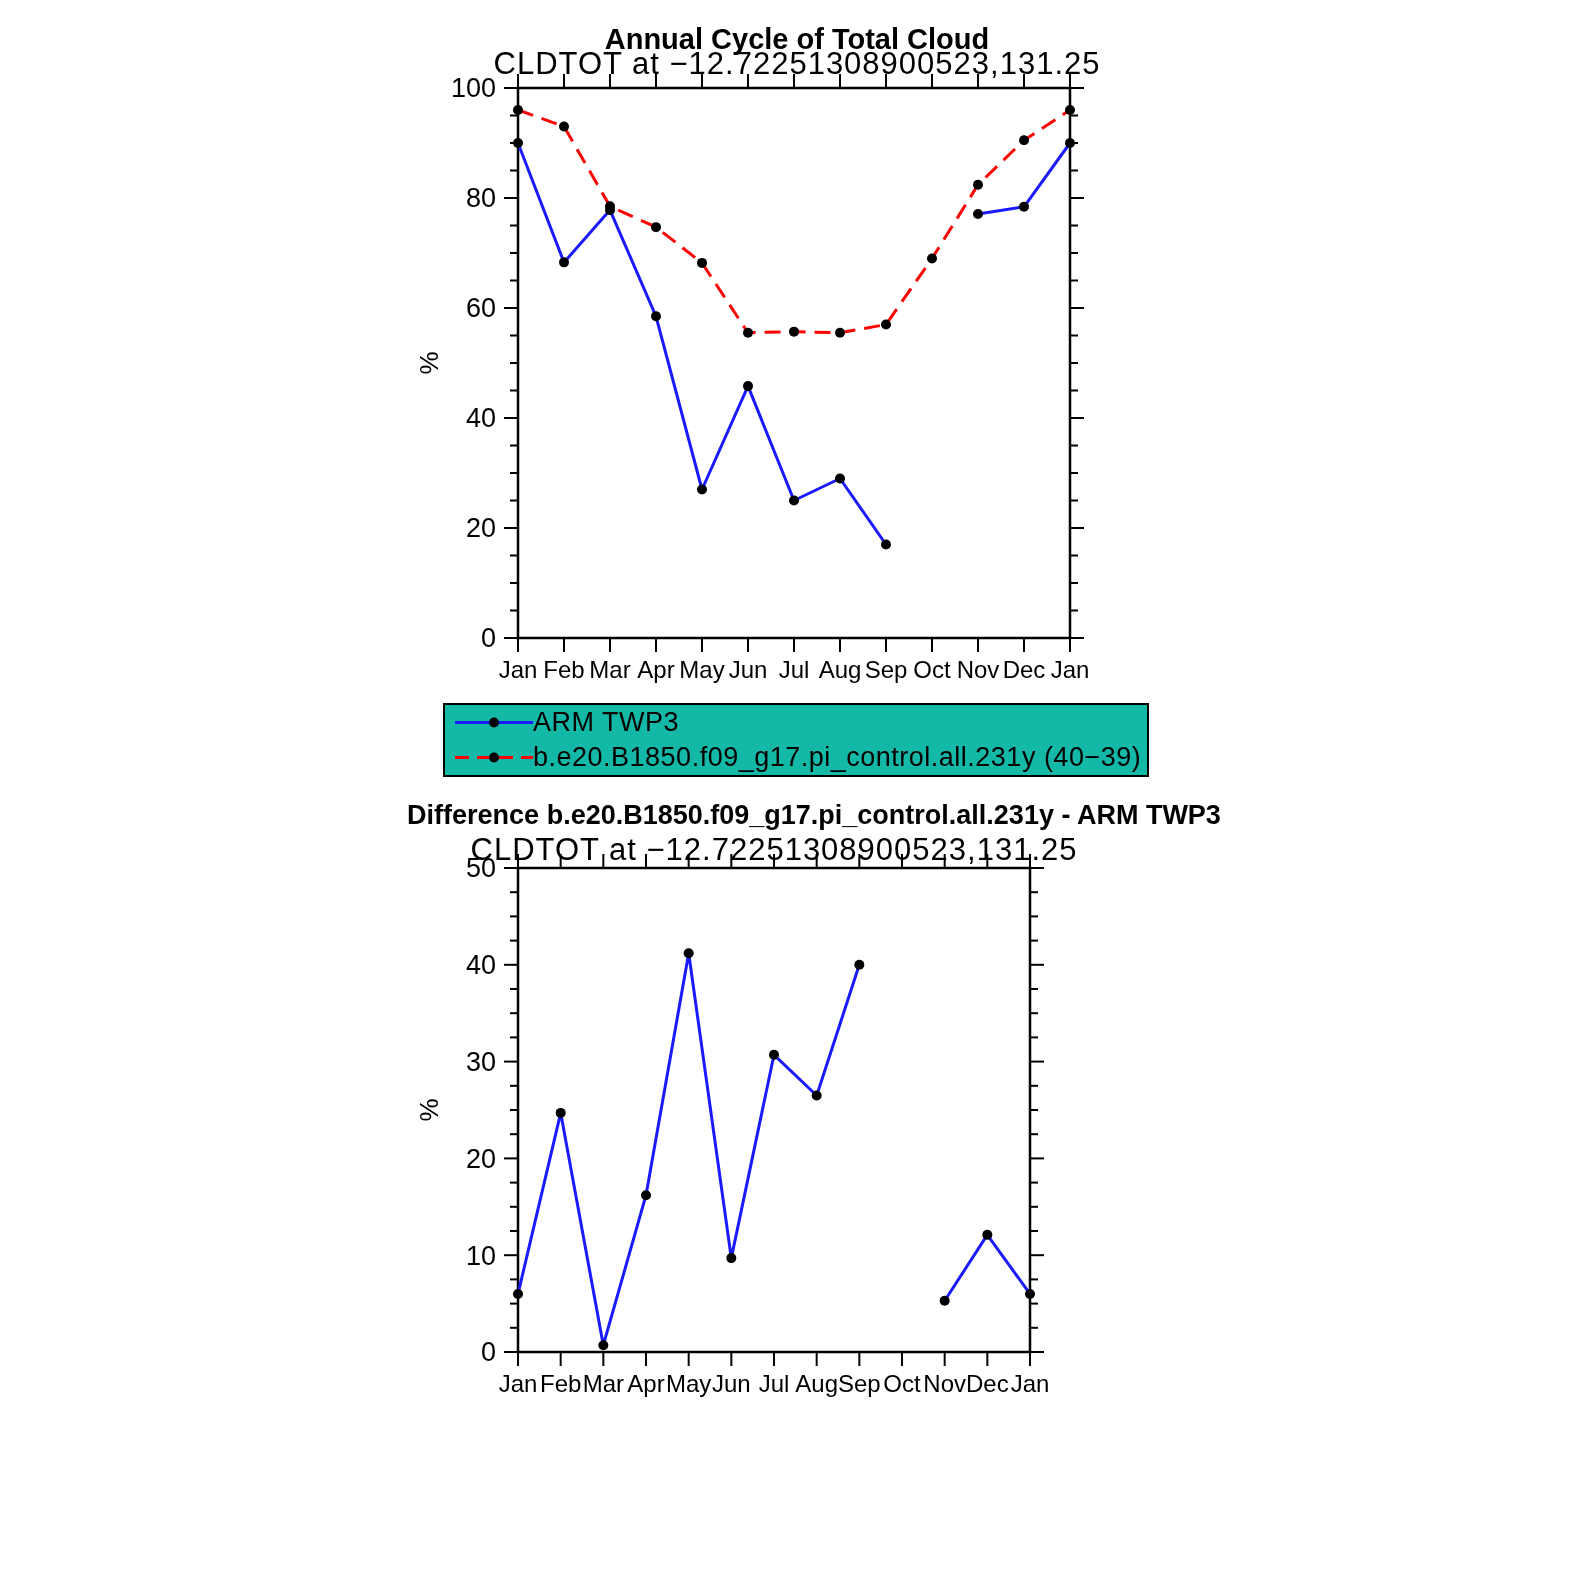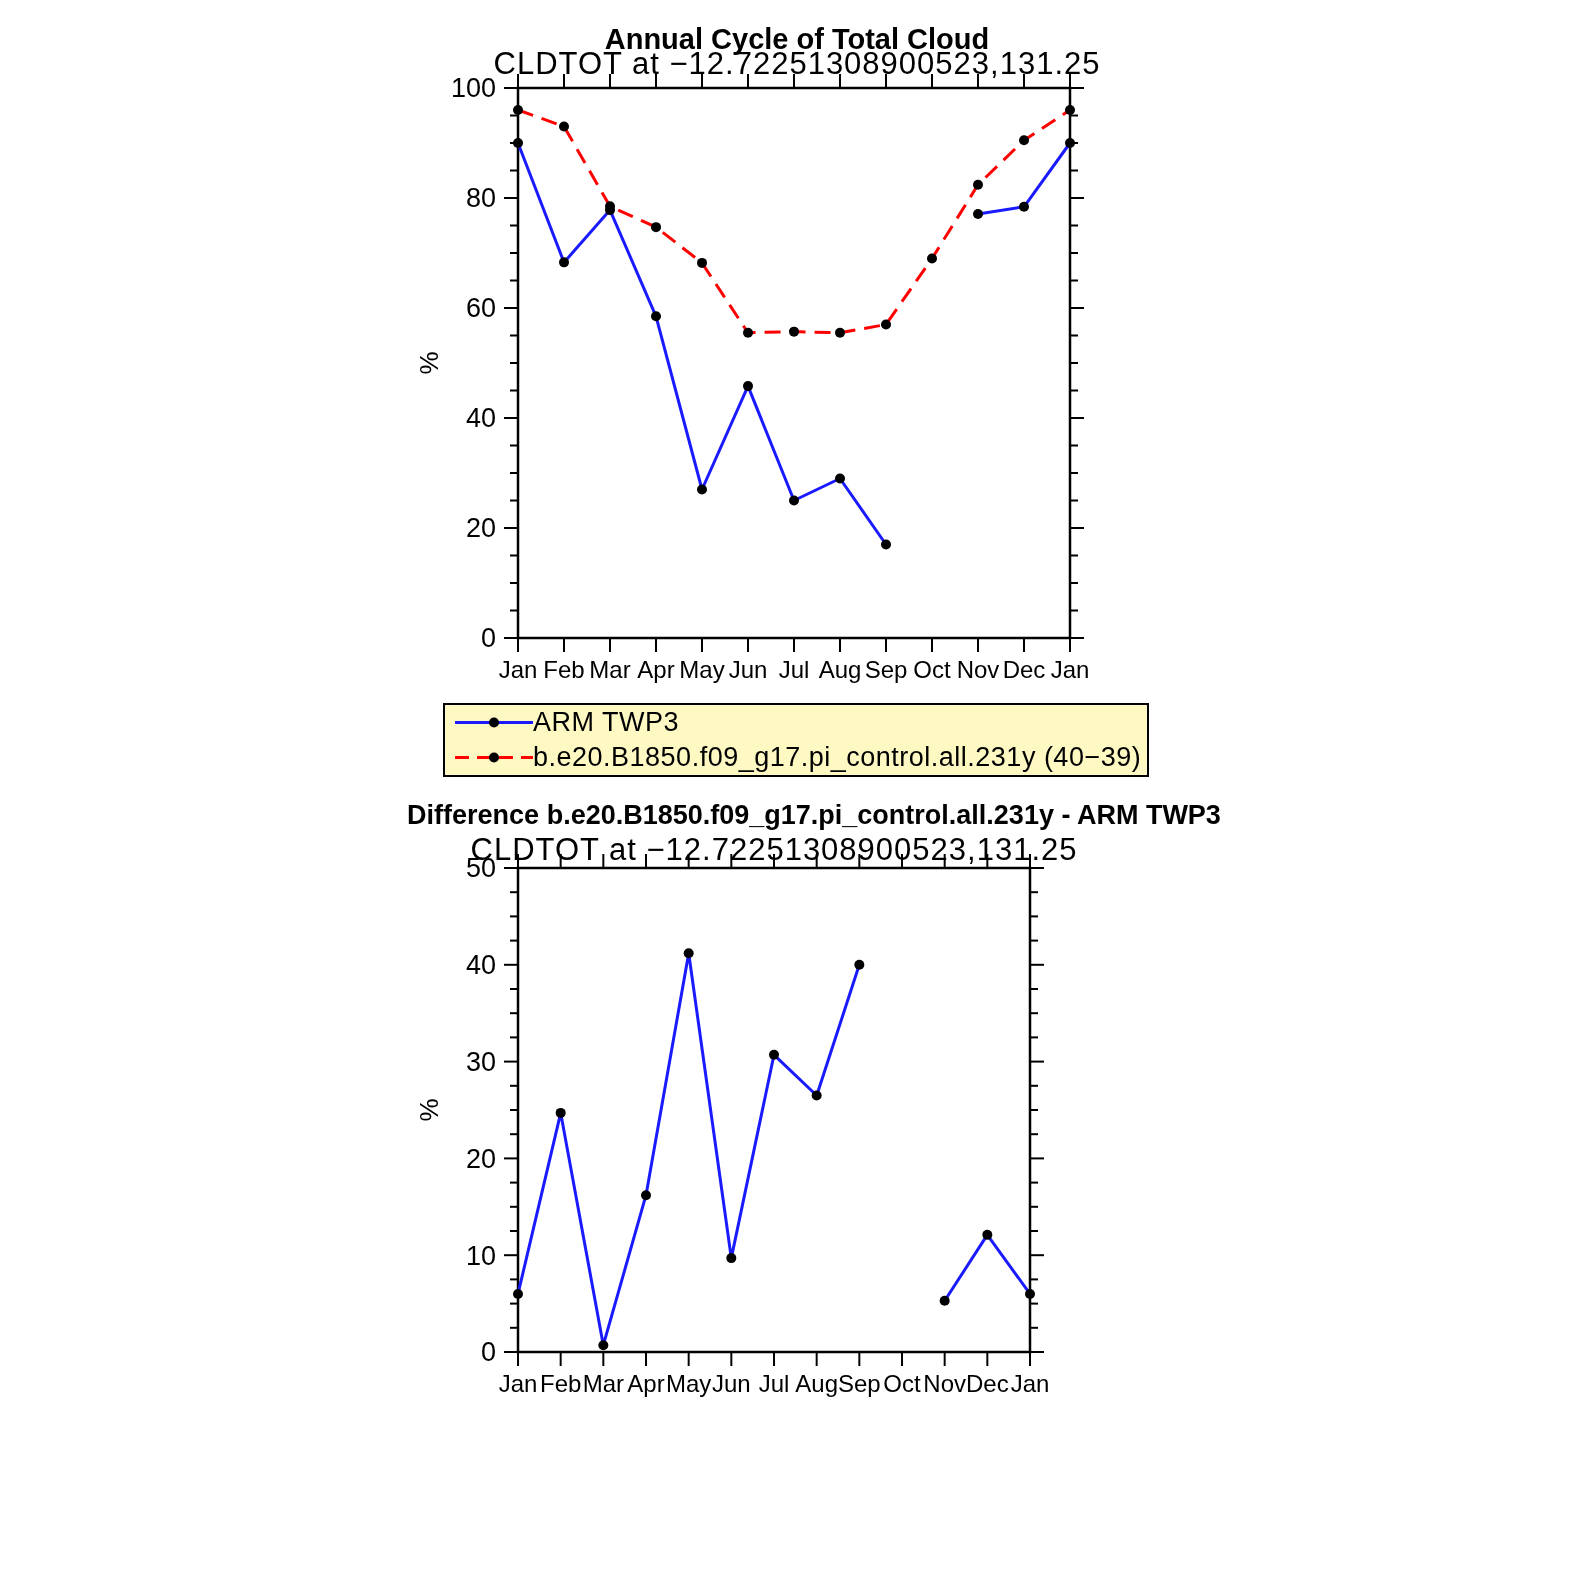--- a/index.html
+++ b/index.html
@@ -8,21 +8,21 @@
   svg.canvas{position:absolute;left:0;top:0;}
   svg text{font-family:"Liberation Sans",sans-serif;fill:#000;}
   .title{position:absolute;text-align:center;font-weight:bold;white-space:nowrap;}
   #top-title{left:20px;width:1554px;top:8px;font-size:29px;margin-top:15px;}
   #top-subtitle{left:20px;width:1554px;top:46px;font-size:31px;font-weight:normal;letter-spacing:1px;}
   #bottom-title{left:0;width:1548px;top:800px;font-size:27px;margin-left:40px;}
   #bottom-subtitle{left:0;width:1548px;top:832px;font-size:31px;font-weight:normal;letter-spacing:1px;}
   .title.sub{font-weight:normal;}
   .legend{position:absolute;left:443px;top:703px;width:706px;height:74px;border:2px solid #000;
           box-sizing:border-box;display:flex;flex-direction:column;justify-content:center;
-          padding-left:10px;background:#fef9c3;}
+          padding-left:10px;background:#14b8a6;}
   .legend-row{display:flex;align-items:center;height:35px;}
   .legend-sample{flex:0 0 78px;height:35px;}
   .legend-label{font-size:27px;letter-spacing:0.5px;white-space:nowrap;}
 </style>
 </head>
 <body>
 
 <div class="page">
 
   <svg id="canvas" class="canvas" width="1574" height="1574">

